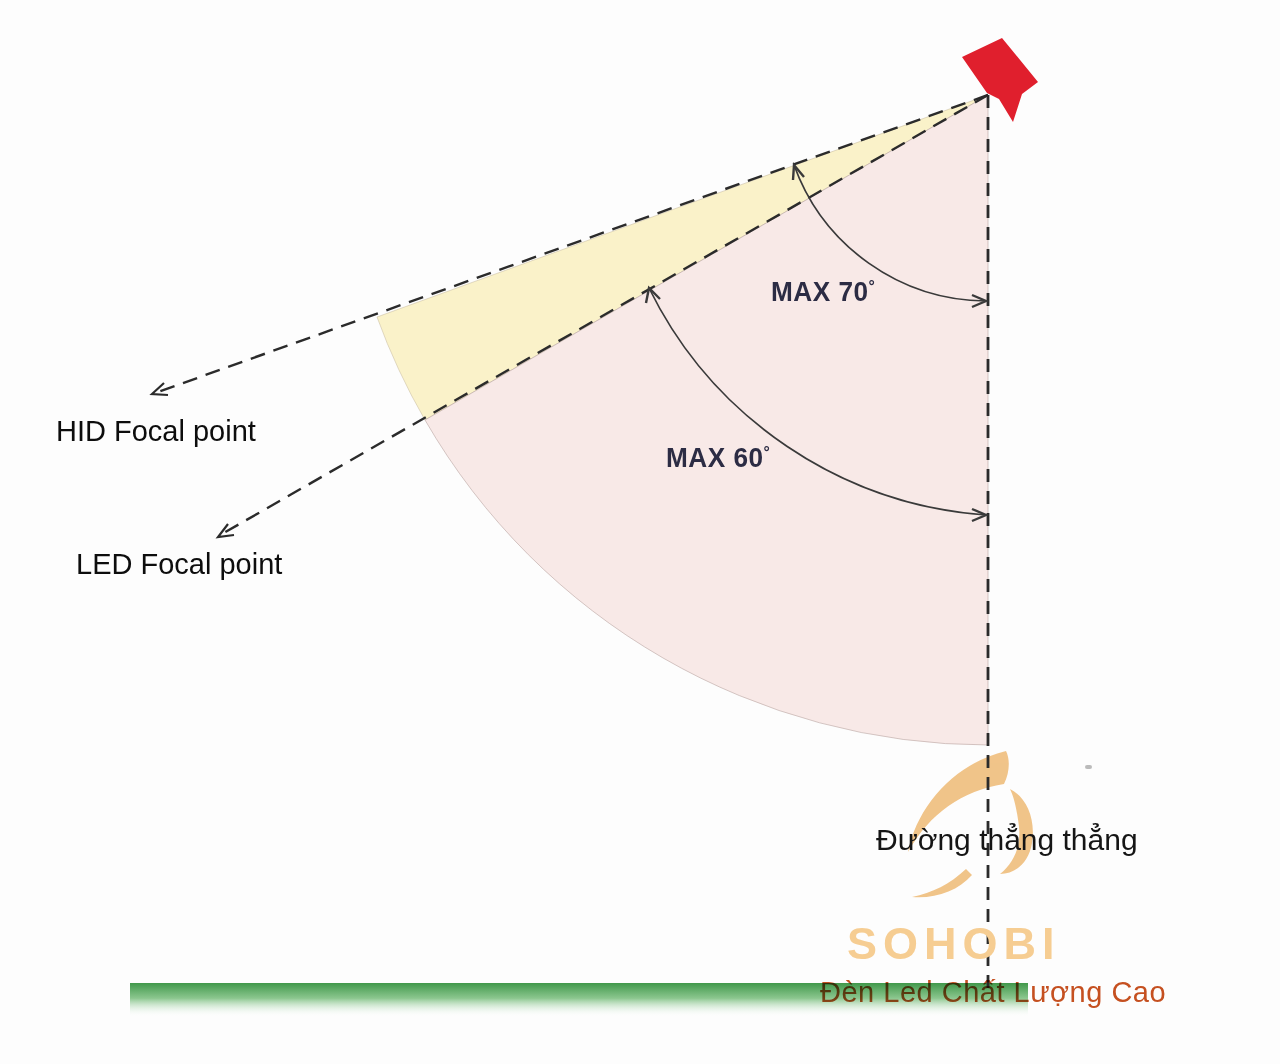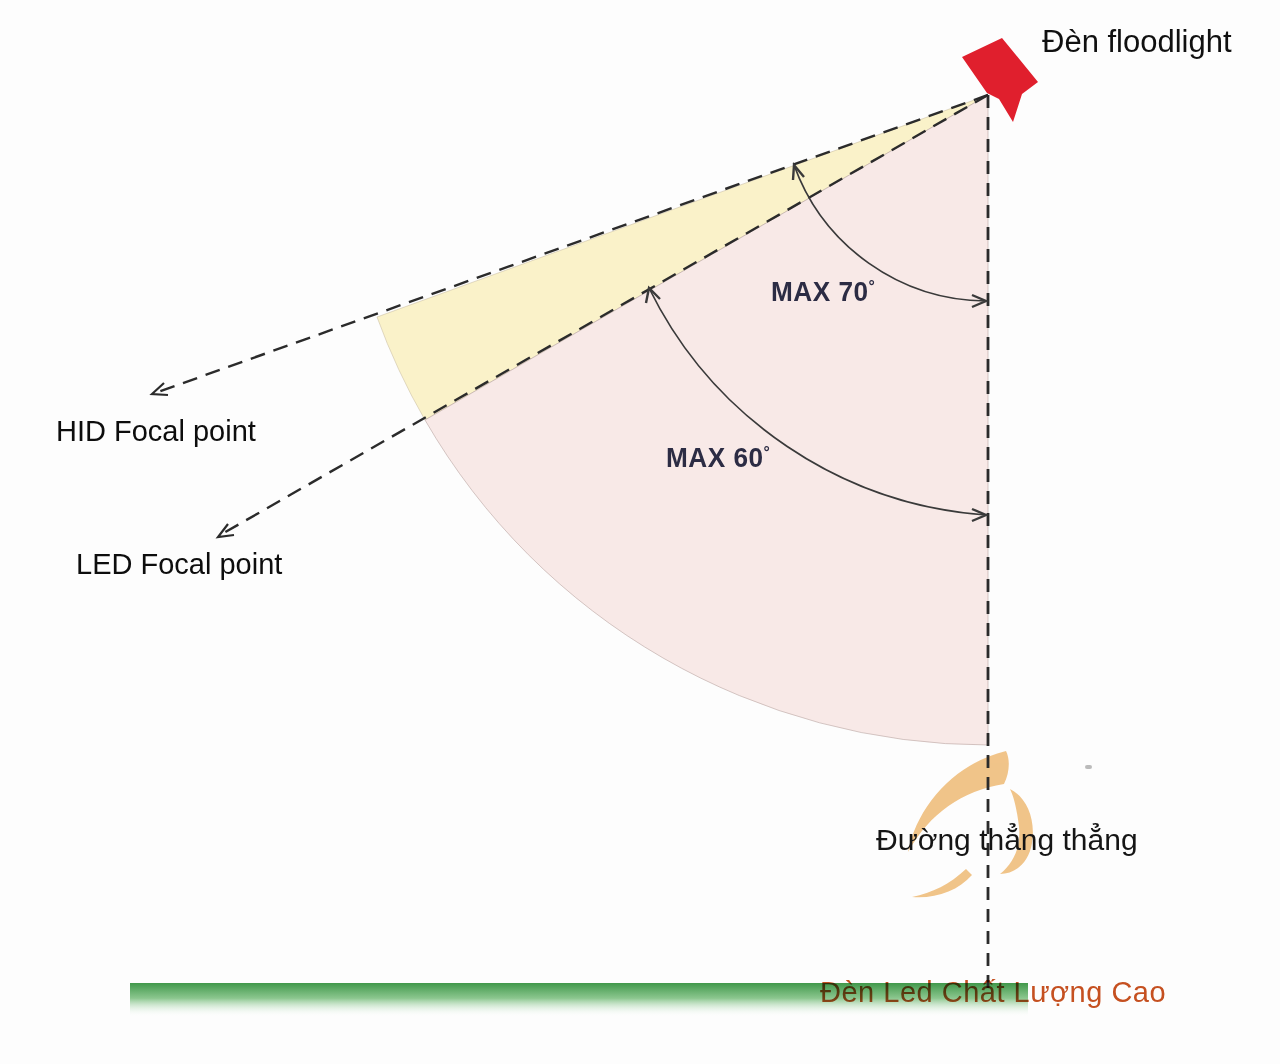--- a/index.html
+++ b/index.html
@@ -67,30 +67,30 @@
 
     <g fill="none" stroke-width="1.7" stroke="#3a3a3a">
       <path d="M649,288 A408,408 0 0 0 986,515"></path>
       <polyline points="646,303 649,288 660,299" stroke-width="2.4"></polyline>
       <polyline points="972,509 986,515 972,521" stroke-width="2.4"></polyline>
     </g>
 
     <polygon points="962,57 1002,38 1038,82 1022,94 1013,122 999,99 987,93" fill="#e01f2d"></polygon>
   </svg>
 
-  <div class="label lbl-floodlight">Đèn floodlight</div>
 
   <div class="label lbl-max lbl-max70"><span>MAX 70</span><span class="deg">°</span></div>
 
   <div class="label lbl-max lbl-max60"><span>MAX 60</span><span class="deg">°</span></div>
 
   <div class="label lbl-focal lbl-hid">HID Focal point</div>
 
   <div class="label lbl-focal lbl-led">LED Focal point</div>
 
   <div class="label lbl-perp">
     <div>Đường thẳng thẳng</div>
   </div>
 
+  <div class="label lbl-brand">SOHOBI</div>
 
   <div class="label lbl-tagline">Đèn Led Chất Lượng Cao</div>
 
 </div>
 
 </body></html>

